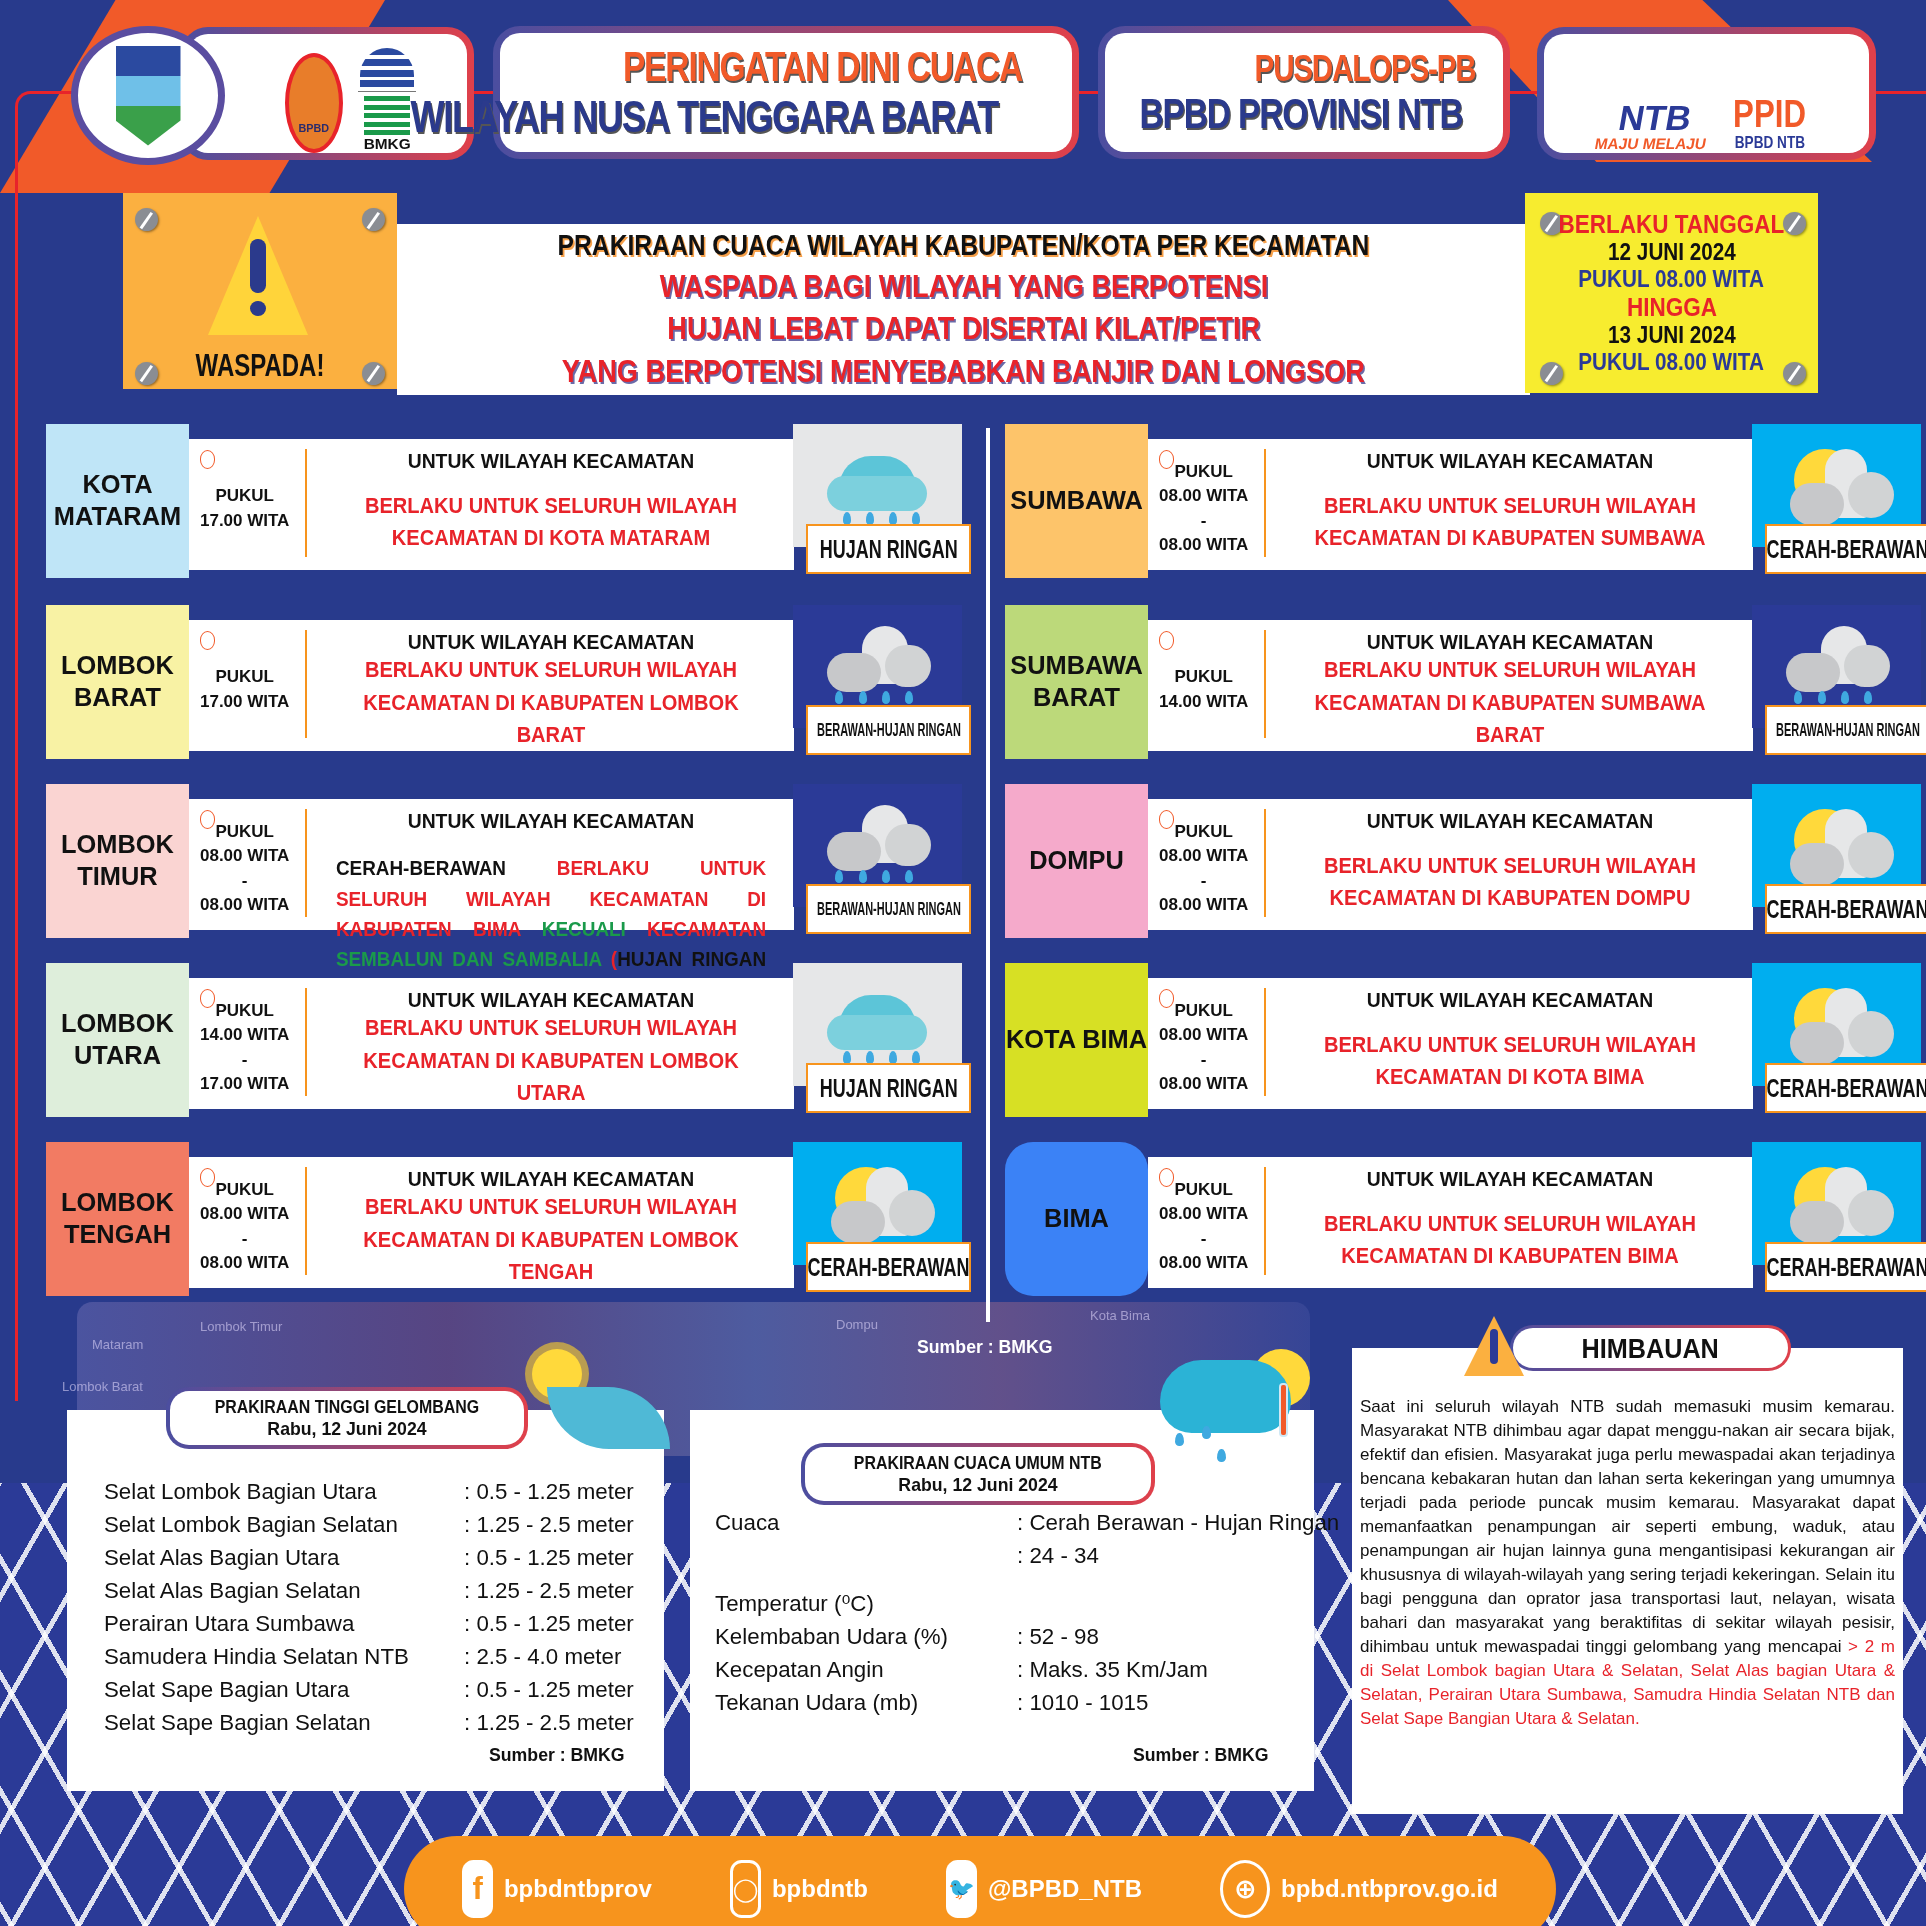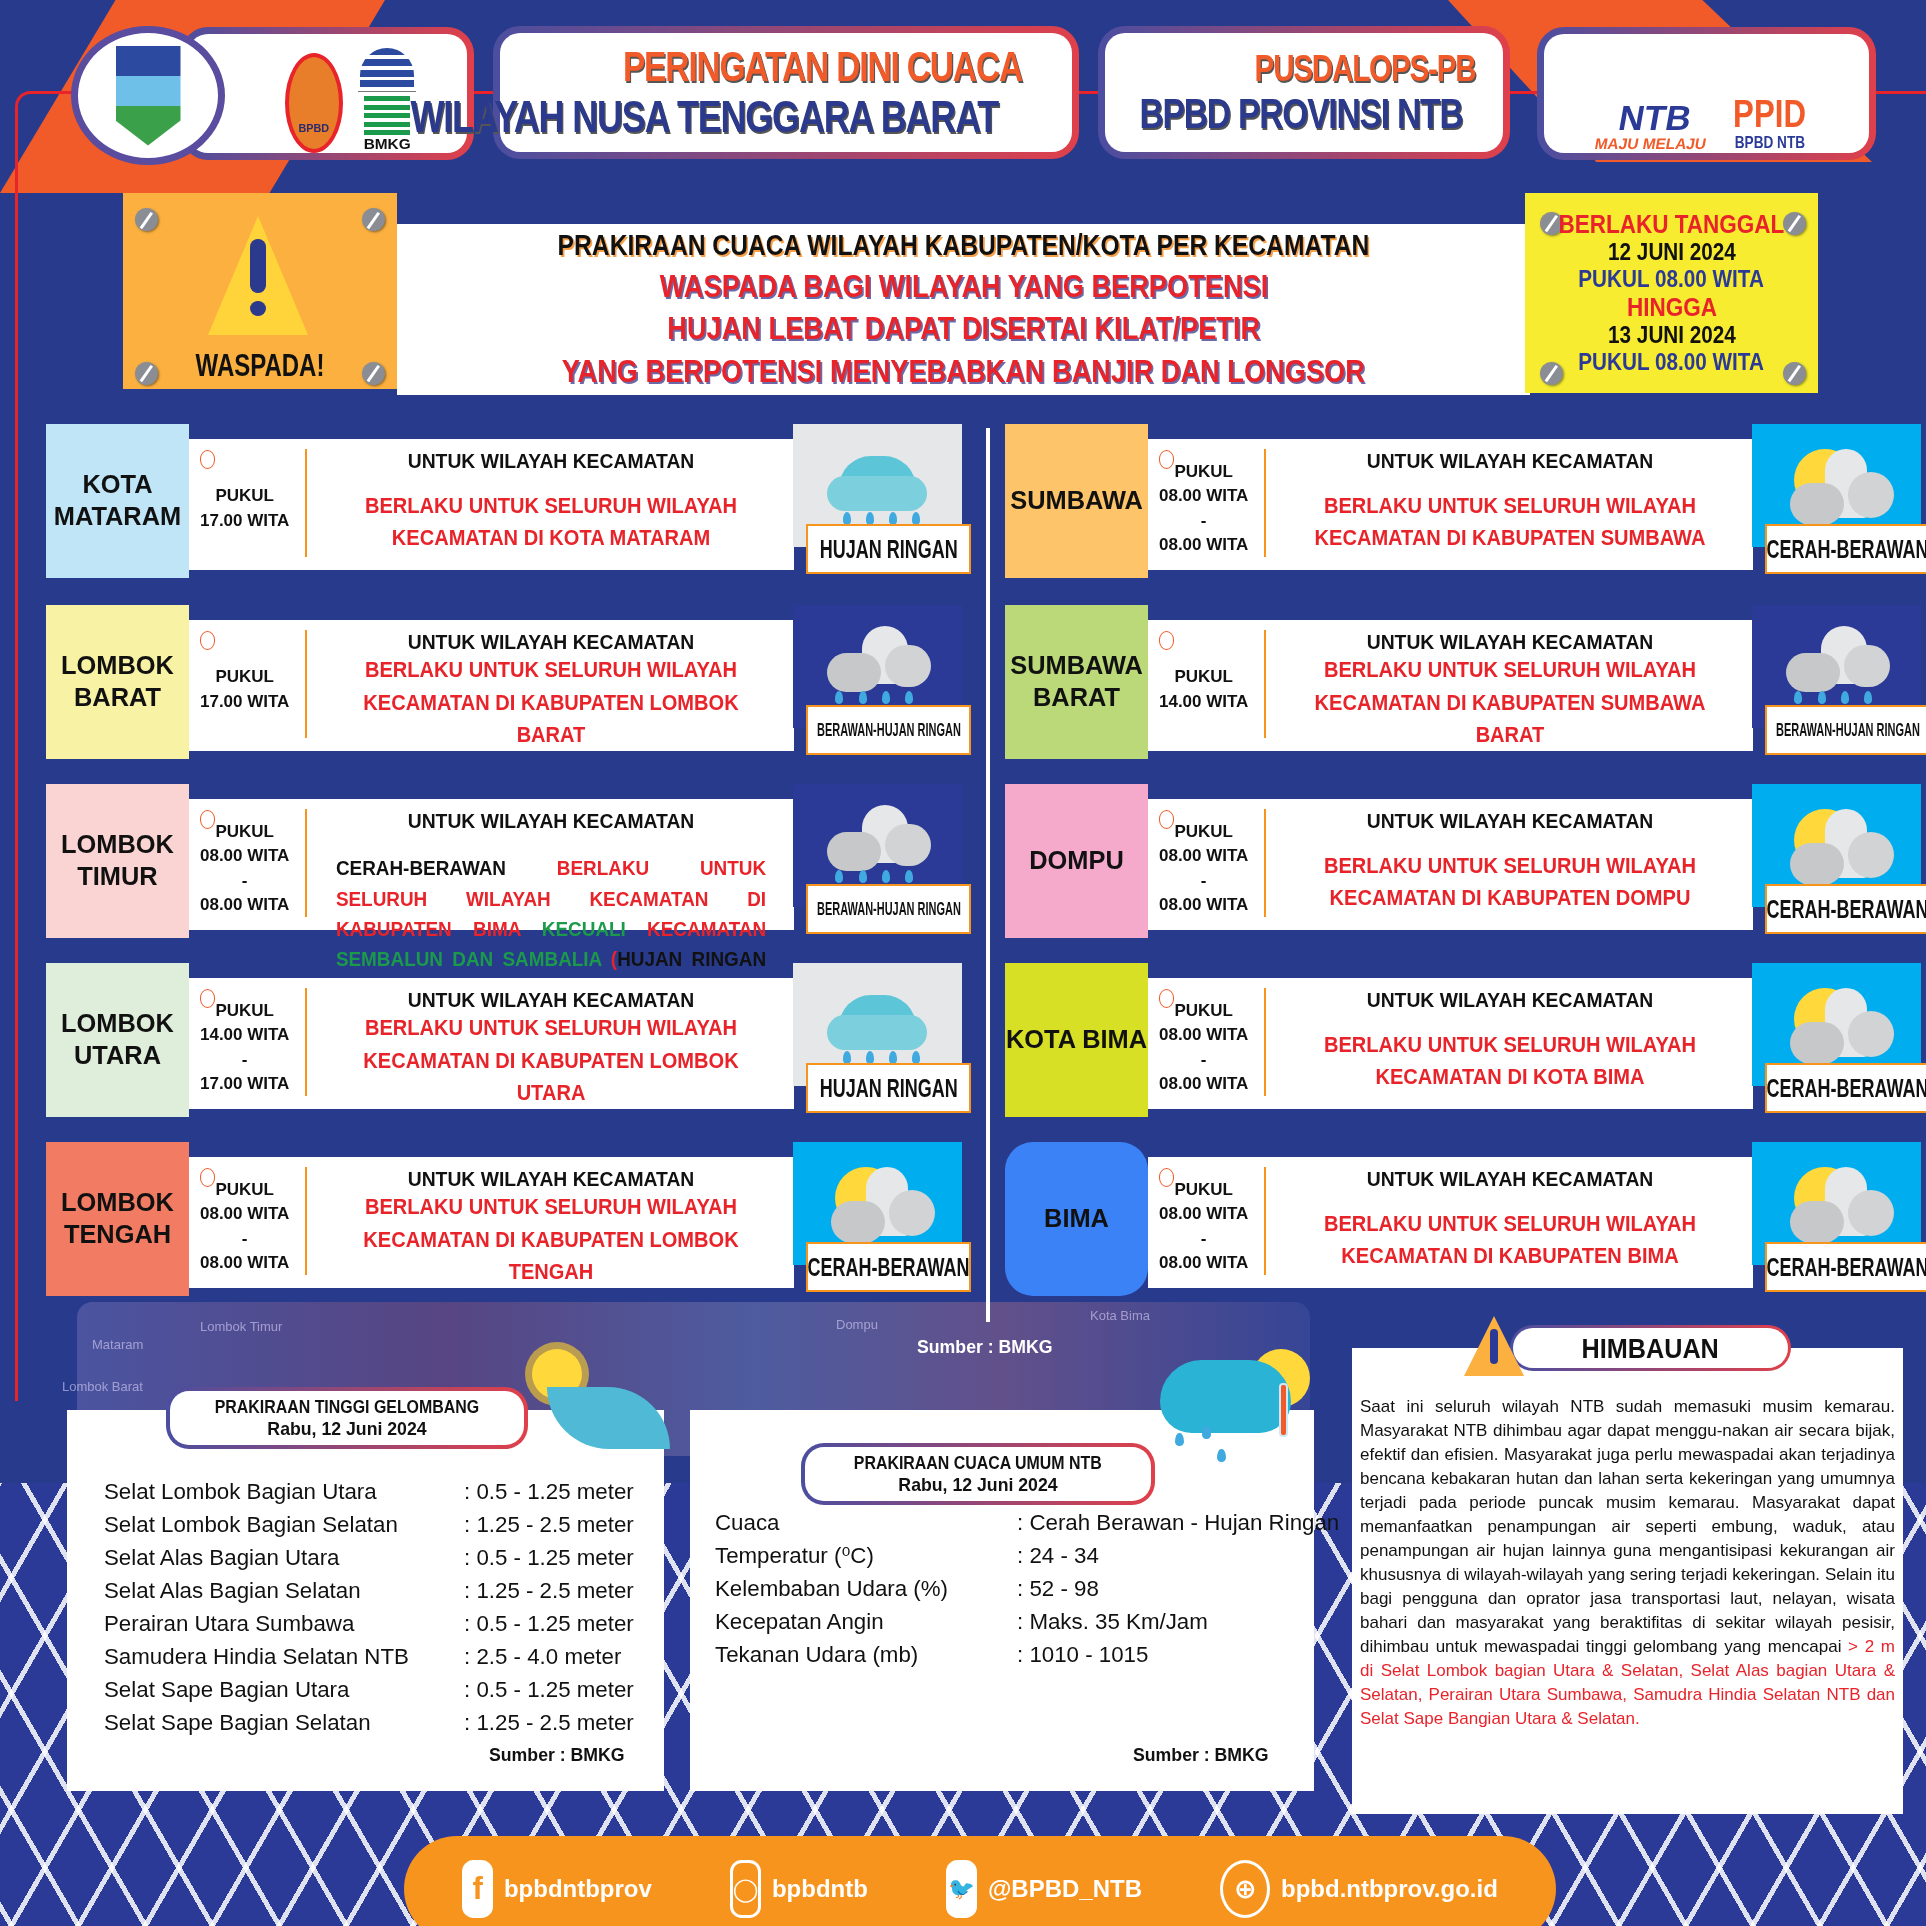--- a/index.html
+++ b/index.html
@@ -529,21 +529,21 @@
     <div class="drop" style="left:50px;top:89px;"></div>
     <div class="drop" style="left:65px;top:112px;"></div>
     <div style="position:absolute;left:127px;top:46px;width:8.5px;height:54px;background:#f15a29;border-radius:3.9px;border:2.3px solid #cfe8f5;"></div>
   </div>
   <div class="kv" id="general-rows" style="left:715px;top:1506px;">
       <div class="row">
         <span style="width:258px;display:inline-block;">Cuaca</span>
         <span>: Cerah Berawan - Hujan Ringan</span>
       </div>
       <div class="row">
-        <span style="width:258px;display:inline-block;">Temperatur (⁰C)</span>
+        <span style="width:258px;display:inline-block;margin-top:48px;">Temperatur (⁰C)</span>
         <span>: 24 - 34</span>
       </div>
       <div class="row">
         <span style="width:258px;display:inline-block;">Kelembaban Udara (%)</span>
         <span>: 52 - 98</span>
       </div>
       <div class="row">
         <span style="width:258px;display:inline-block;">Kecepatan Angin</span>
         <span>: Maks. 35 Km/Jam</span>
       </div>

